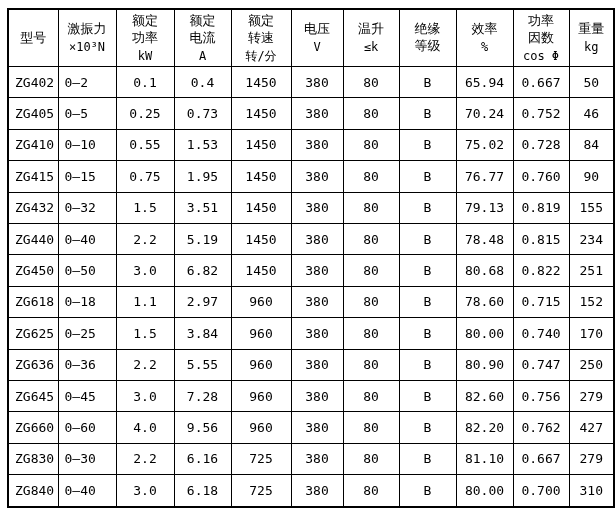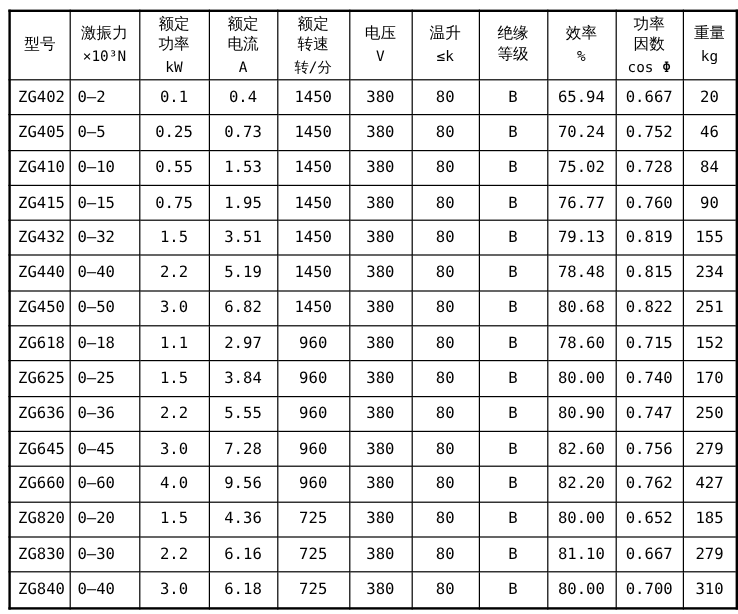--- a/index.html
+++ b/index.html
@@ -135,21 +135,21 @@
         <td class="align-left">ZG402</td>
         <td class="align-left">0—2</td>
         <td>0.1</td>
         <td>0.4</td>
         <td>1450</td>
         <td>380</td>
         <td>80</td>
         <td>B</td>
         <td>65.94</td>
         <td>0.667</td>
-        <td>20</td>
+        <td>50</td>
       </tr>
       <tr>
         <td class="align-left">ZG405</td>
         <td class="align-left">0—5</td>
         <td>0.25</td>
         <td>0.73</td>
         <td>1450</td>
         <td>380</td>
         <td>80</td>
         <td>B</td>
@@ -279,33 +279,20 @@
         <td class="align-left">0—60</td>
         <td>4.0</td>
         <td>9.56</td>
         <td>960</td>
         <td>380</td>
         <td>80</td>
         <td>B</td>
         <td>82.20</td>
         <td>0.762</td>
         <td>427</td>
-      </tr>
-      <tr>
-        <td class="align-left">ZG820</td>
-        <td class="align-left">0—20</td>
-        <td>1.5</td>
-        <td>4.36</td>
-        <td>725</td>
-        <td>380</td>
-        <td>80</td>
-        <td>B</td>
-        <td>80.00</td>
-        <td>0.652</td>
-        <td>185</td>
       </tr>
       <tr>
         <td class="align-left">ZG830</td>
         <td class="align-left">0—30</td>
         <td>2.2</td>
         <td>6.16</td>
         <td>725</td>
         <td>380</td>
         <td>80</td>
         <td>B</td>

